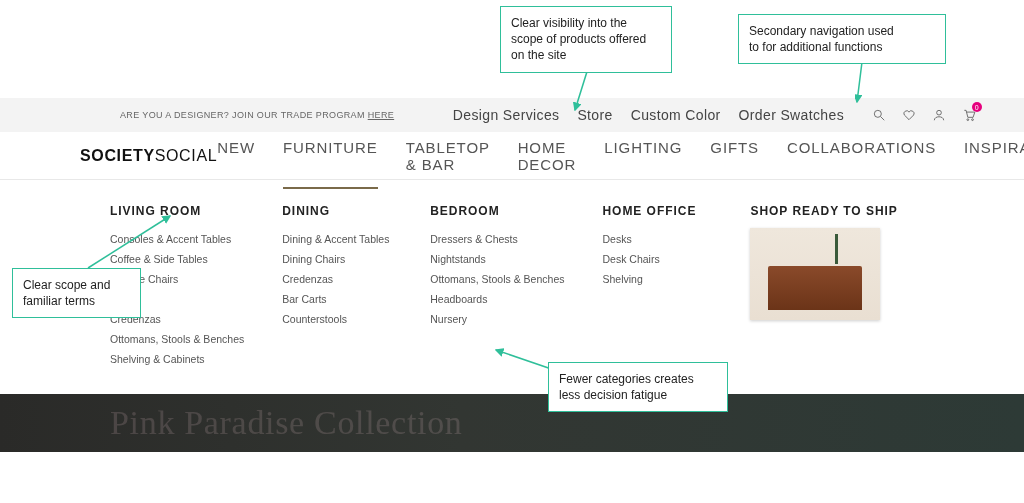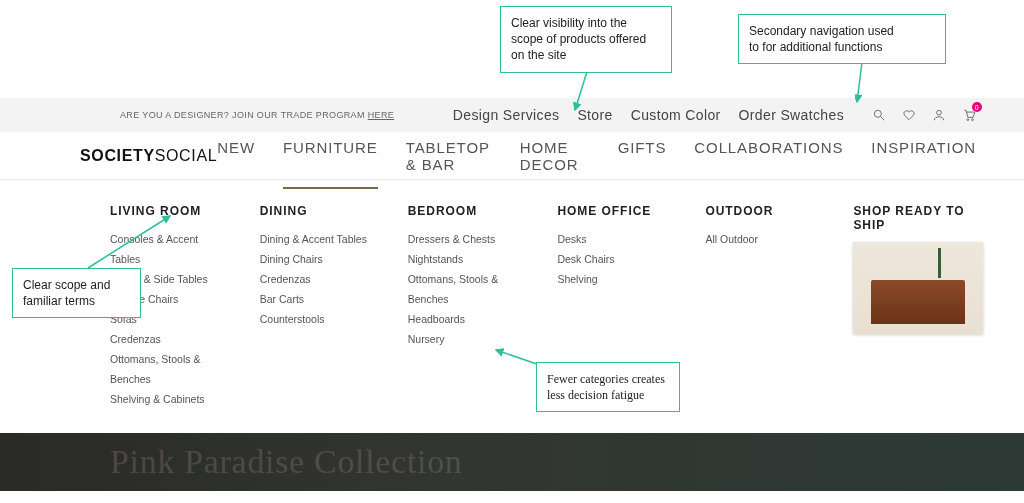--- a/index.html
+++ b/index.html
@@ -172,21 +172,21 @@
   </svg>
 
   <div class="callout" style="top:268px; left:12px; width:129px;">
     <span style="white-space:pre-line;">Clear scope and
 familiar terms</span>
   </div>
   <svg class="arrow" style="top:212px; left:86px;" width="90" height="60">
     <path d="M2,56 L84,4" stroke="#2fbf9a" stroke-width="1.5" fill="none" marker-end="url(#ah1)"></path>
   </svg>
 
-  <div class="callout" style="top:362px; left:536px; width:144px;font-family:Liberation Serif, serif;">
+  <div class="callout" style="top:362px; left:548px; width:180px;">
     <span style="white-space:pre-line;">Fewer categories creates
 less decision fatigue</span>
   </div>
   <svg class="arrow" style="top:348px; left:492px;" width="80" height="40">
     <path d="M74,26 L4,2" stroke="#2fbf9a" stroke-width="1.5" fill="none" marker-end="url(#ah1)"></path>
   </svg>
 
   <div class="topbar">
     <span class="trade">
       <span>ARE YOU A DESIGNER? JOIN OUR TRADE PROGRAM </span><span class="uline">HERE</span>
@@ -223,20 +223,21 @@
 
   <div class="header">
     <div class="logo">
       <span class="bold">SOCIETY</span><span class="light">SOCIAL</span>
     </div>
     <nav class="primenav" id="primenav">
         <span class="item">NEW</span>
         <span class="item active">FURNITURE</span>
         <span class="item">TABLETOP &amp; BAR</span>
         <span class="item">HOME DECOR</span>
+        <span class="item">LIGHTING</span>
         <span class="item">GIFTS</span>
         <span class="item">COLLABORATIONS</span>
         <span class="item">INSPIRATION</span>
       </nav>
   </div>
 
   <div class="mega" id="mega">
       <div class="col">
         <h4>LIVING ROOM</h4>
         <ul>
@@ -270,26 +271,20 @@
         </ul>
       </div>
       <div class="col">
         <h4>HOME OFFICE</h4>
         <ul>
           <li>Desks</li>
           <li>Desk Chairs</li>
           <li>Shelving</li>
         </ul>
       </div>
-      <div class="col">
-        <h4>OUTDOOR</h4>
-        <ul>
-          <li>All Outdoor</li>
-        </ul>
-      </div>
       <div class="col shipcol">
         <h4>SHOP READY TO SHIP</h4>
         <div class="ship-img"></div>
       </div>
     </div>
 
   <div class="hero">
     <div class="hero-text">Pink Paradise Collection</div>
   </div>
 

